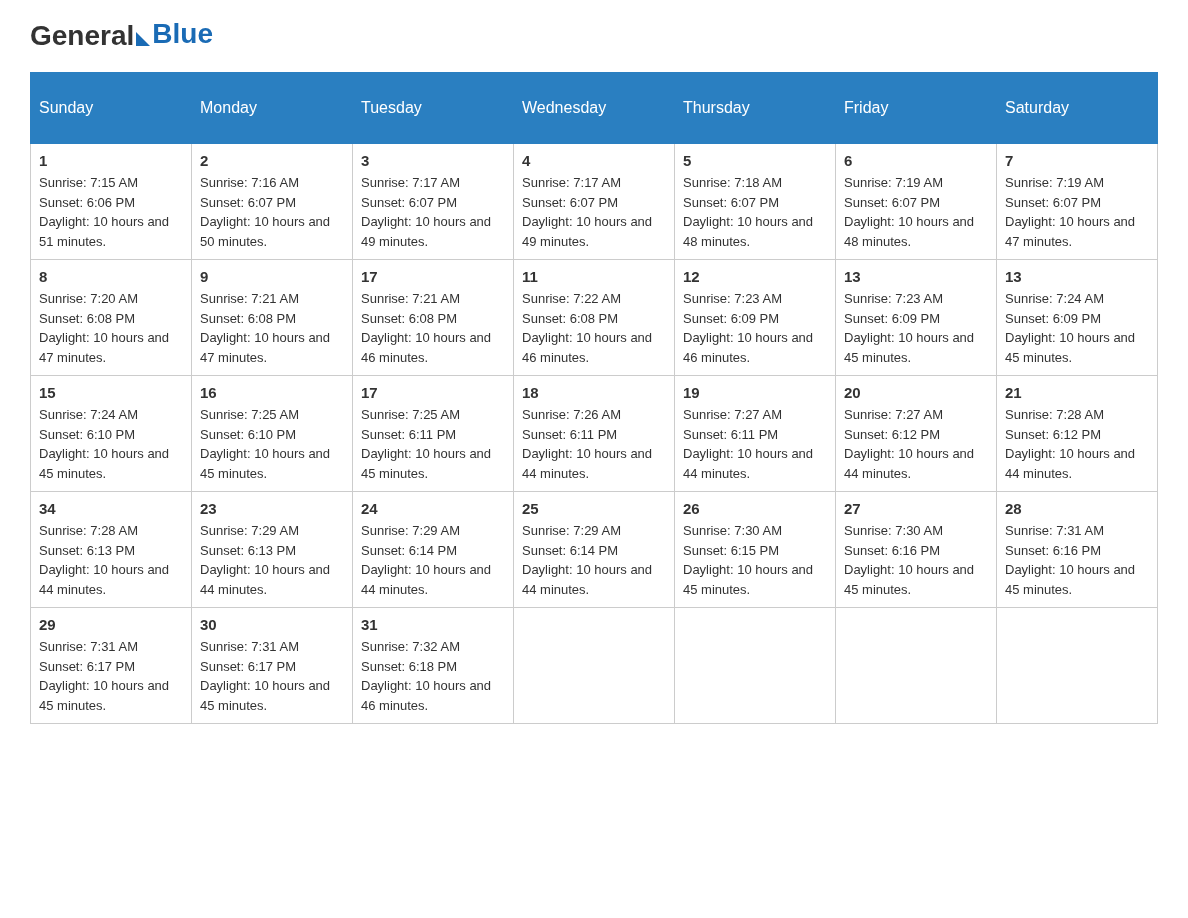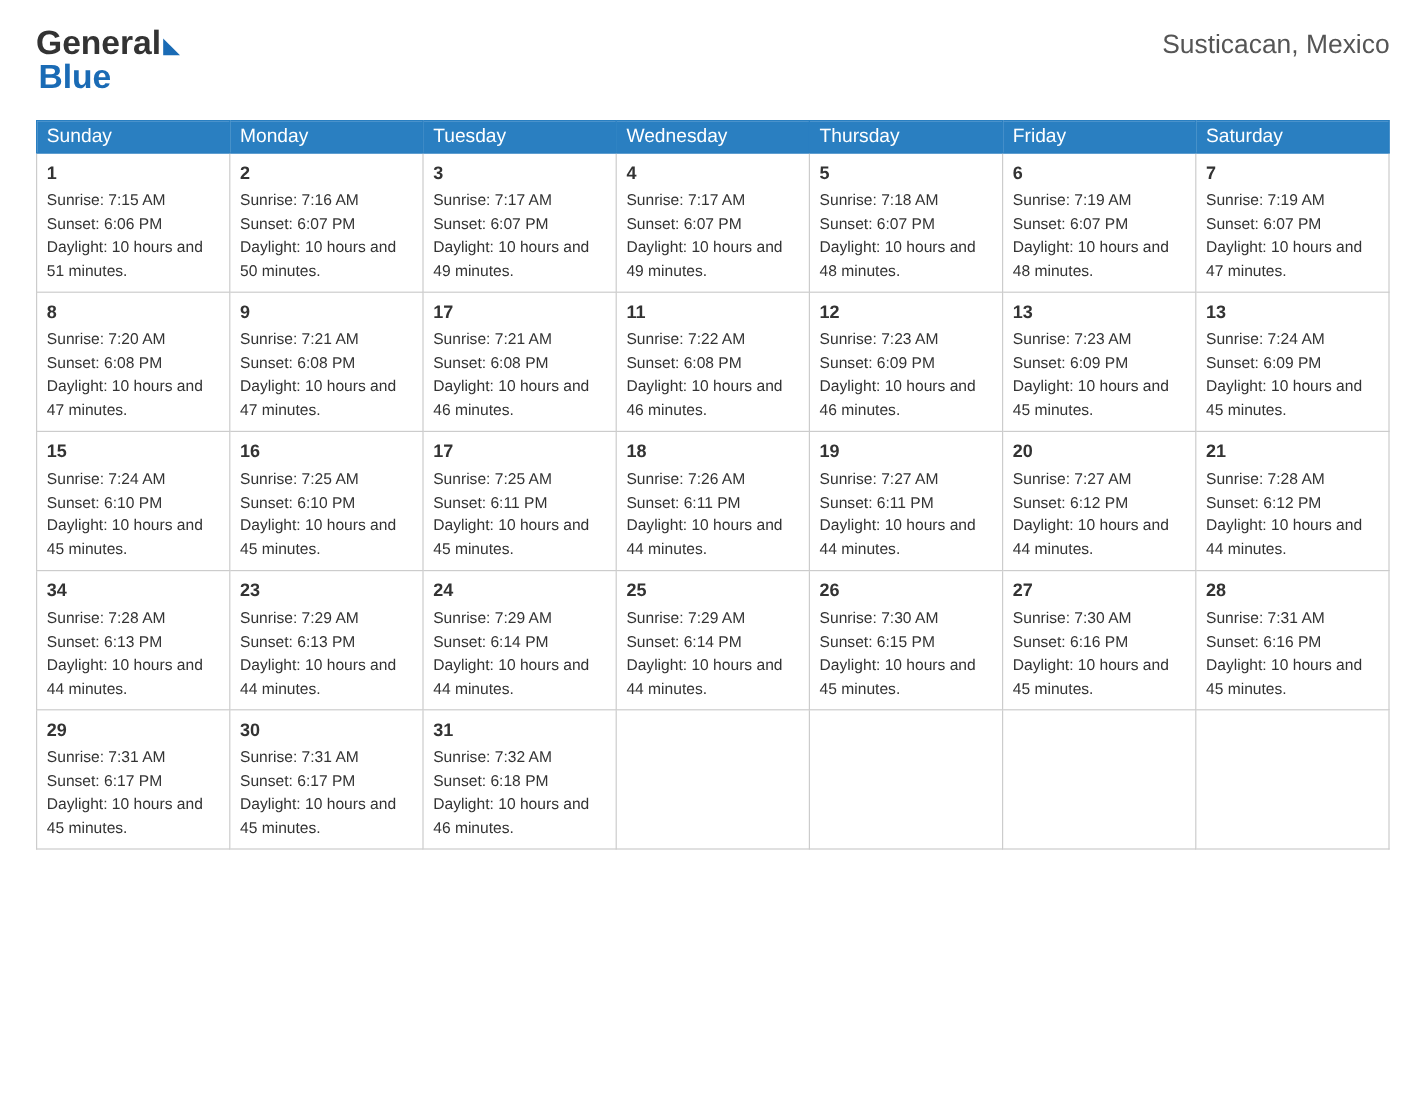--- a/index.html
+++ b/index.html
@@ -56,21 +56,21 @@
     table {
       width: 100%;
       border-collapse: collapse;
       table-layout: fixed;
     }
     thead tr {
       background-color: #2a7fc1;
     }
     thead th {
       color: #fff;
-      padding: 4px 8px;
+      padding: 26px 8px;
       font-size: 16px;
       font-weight: normal;
       text-align: left;
       border: 1px solid #2a7fc1;
     }
     tbody tr {
       background: #fff;
     }
     tbody td {
       border: 1px solid #ccc;
@@ -85,21 +85,21 @@
       font-weight: bold;
       margin-bottom: 4px;
       display: block;
     }
     .day-info {
       font-size: 13px;
       line-height: 1.5;
     }
     .logo-wrapper {
       display: flex;
-      flex-direction: column;
+      flex-direction: row;
     }
     .logo-row1 {
       display: flex;
       align-items: center;
     }
     .logo-row2 {
       display: flex;
       align-items: center;
       margin-top: -4px;
     }
@@ -111,21 +111,20 @@
   <div class="logo-wrapper">
     <div class="logo-row1">
       <span class="logo-text-general">General</span>
       <span class="logo-arrow"></span>
     </div>
     <div class="logo-row2">
       <span class="logo-blue">Blue</span>
     </div>
   </div>
   <div class="title-area">
-    <div class="location-title">Susticacan, Mexico</div>
   </div>
 </div>
 
 <table>
   <thead>
     <tr>
     <th>Sunday</th>
         <th>Monday</th>
         <th>Tuesday</th>
         <th>Wednesday</th>

